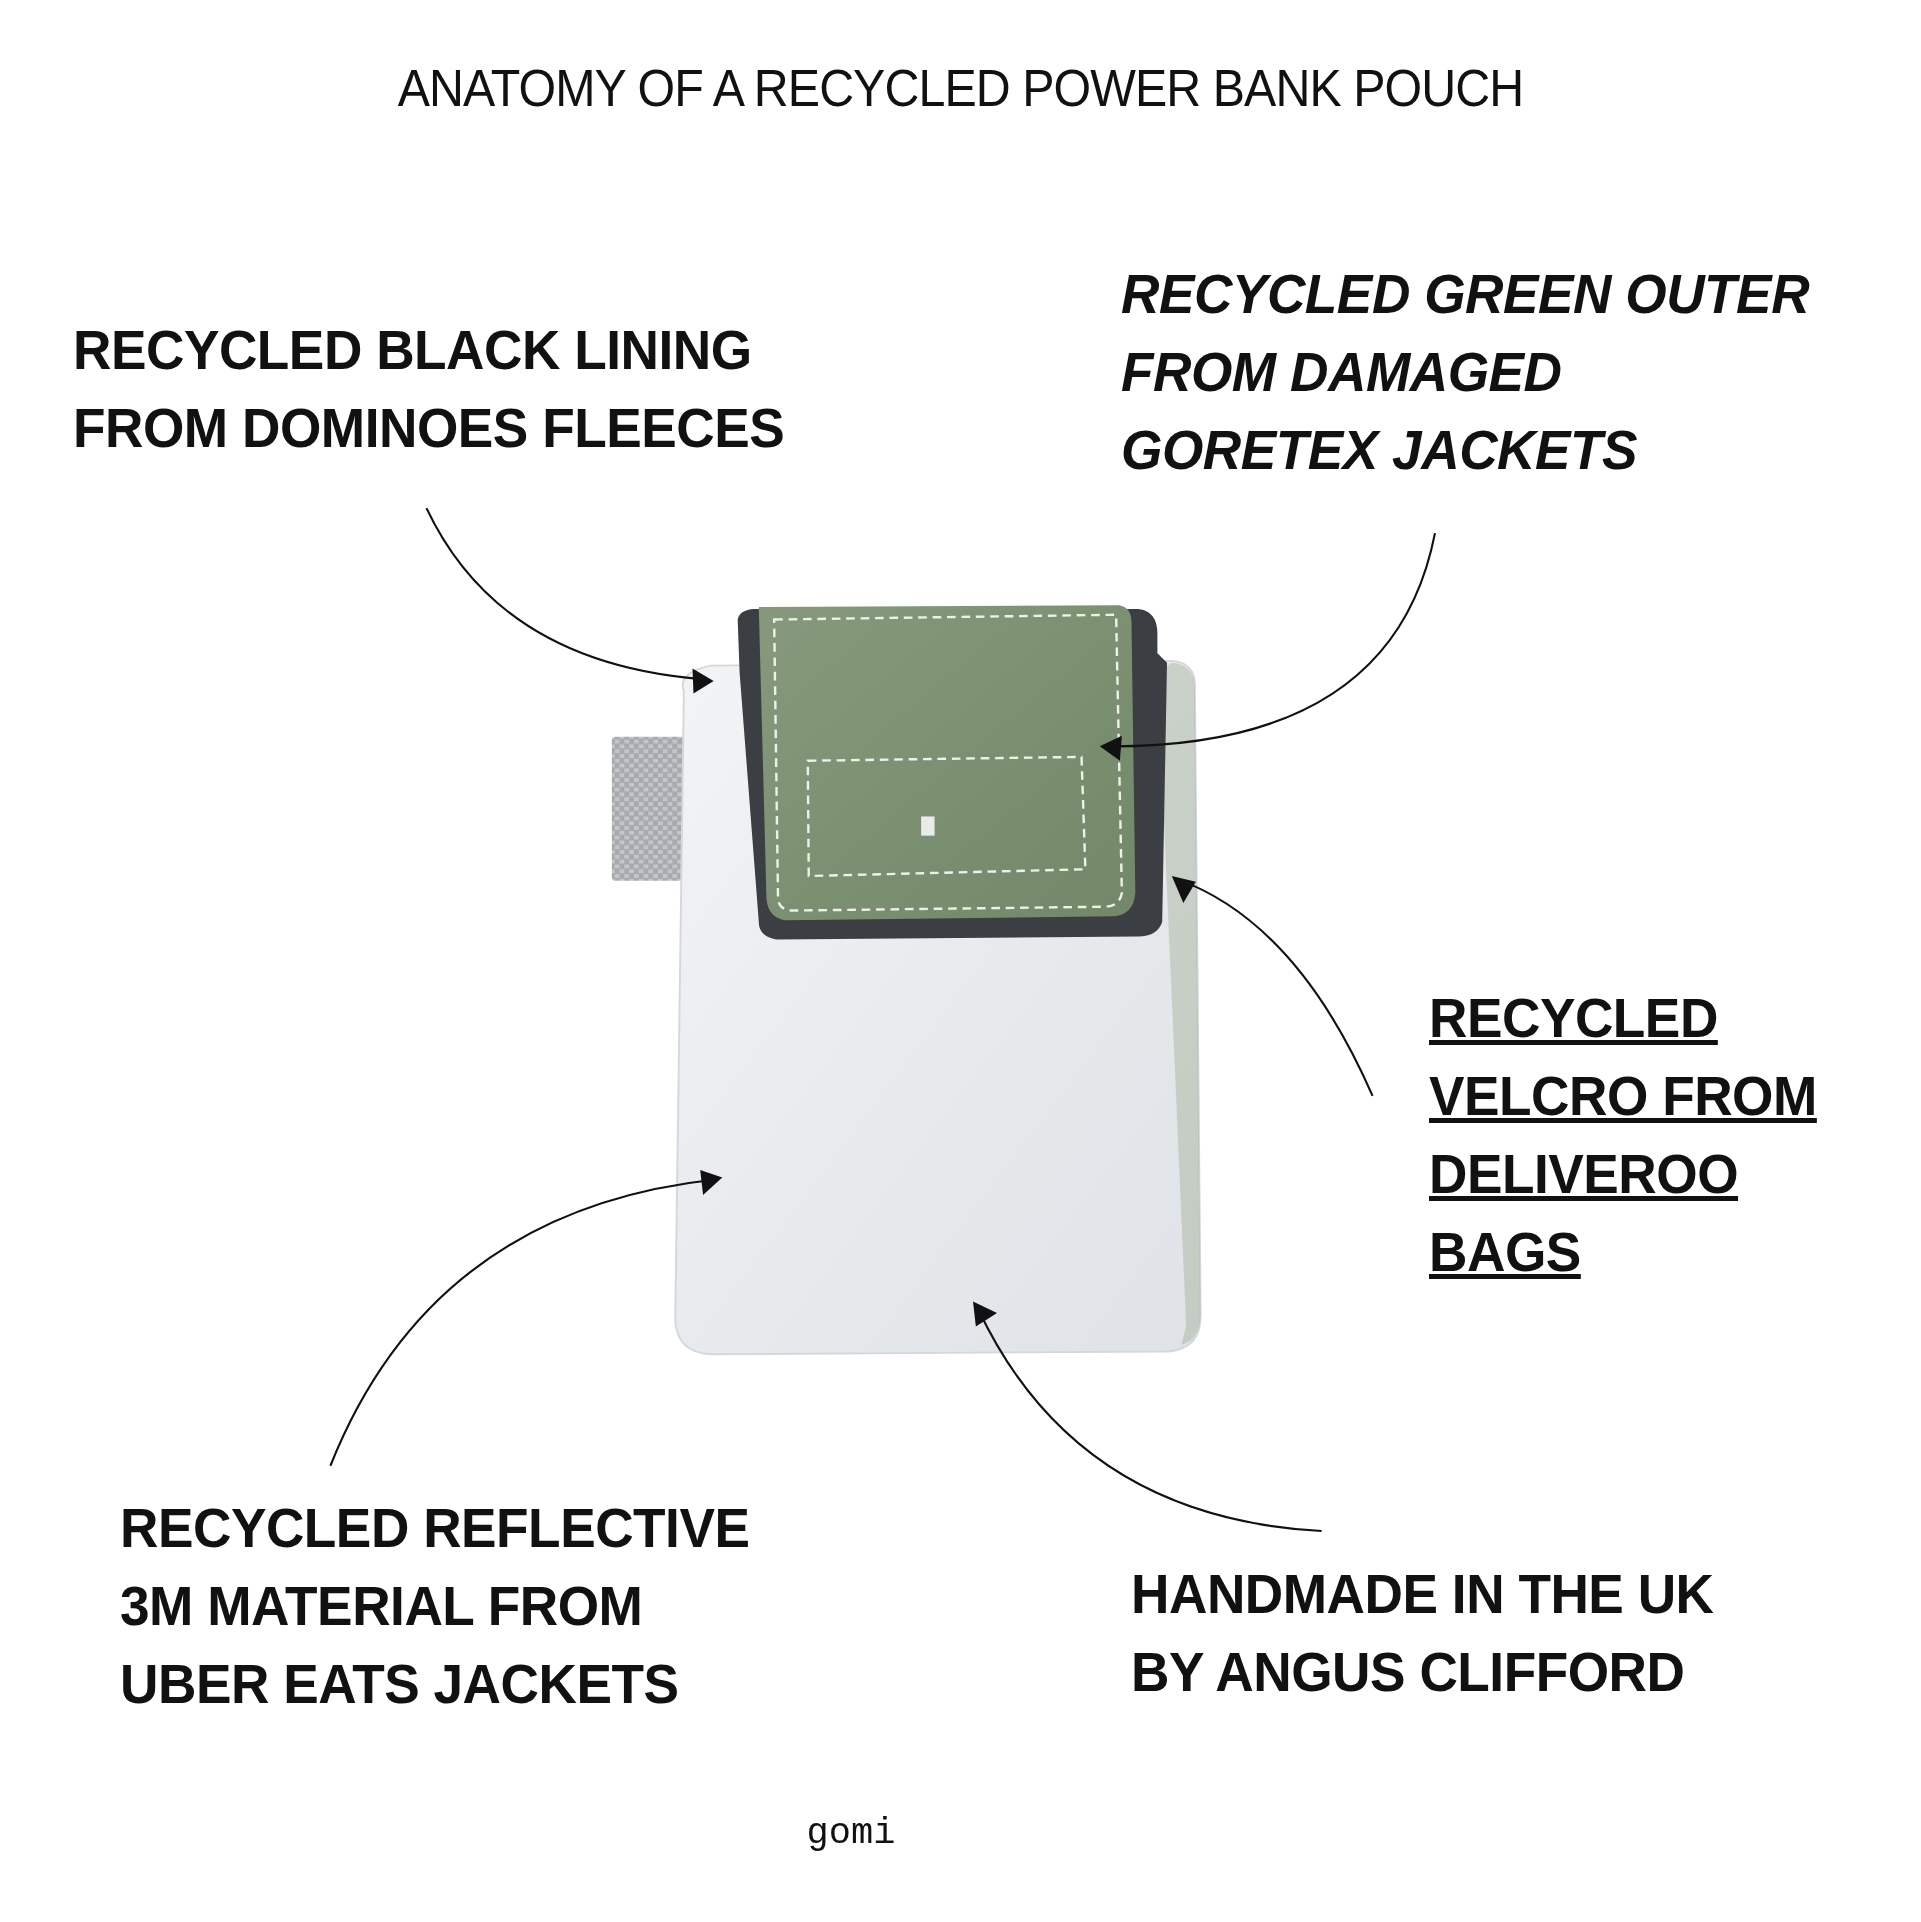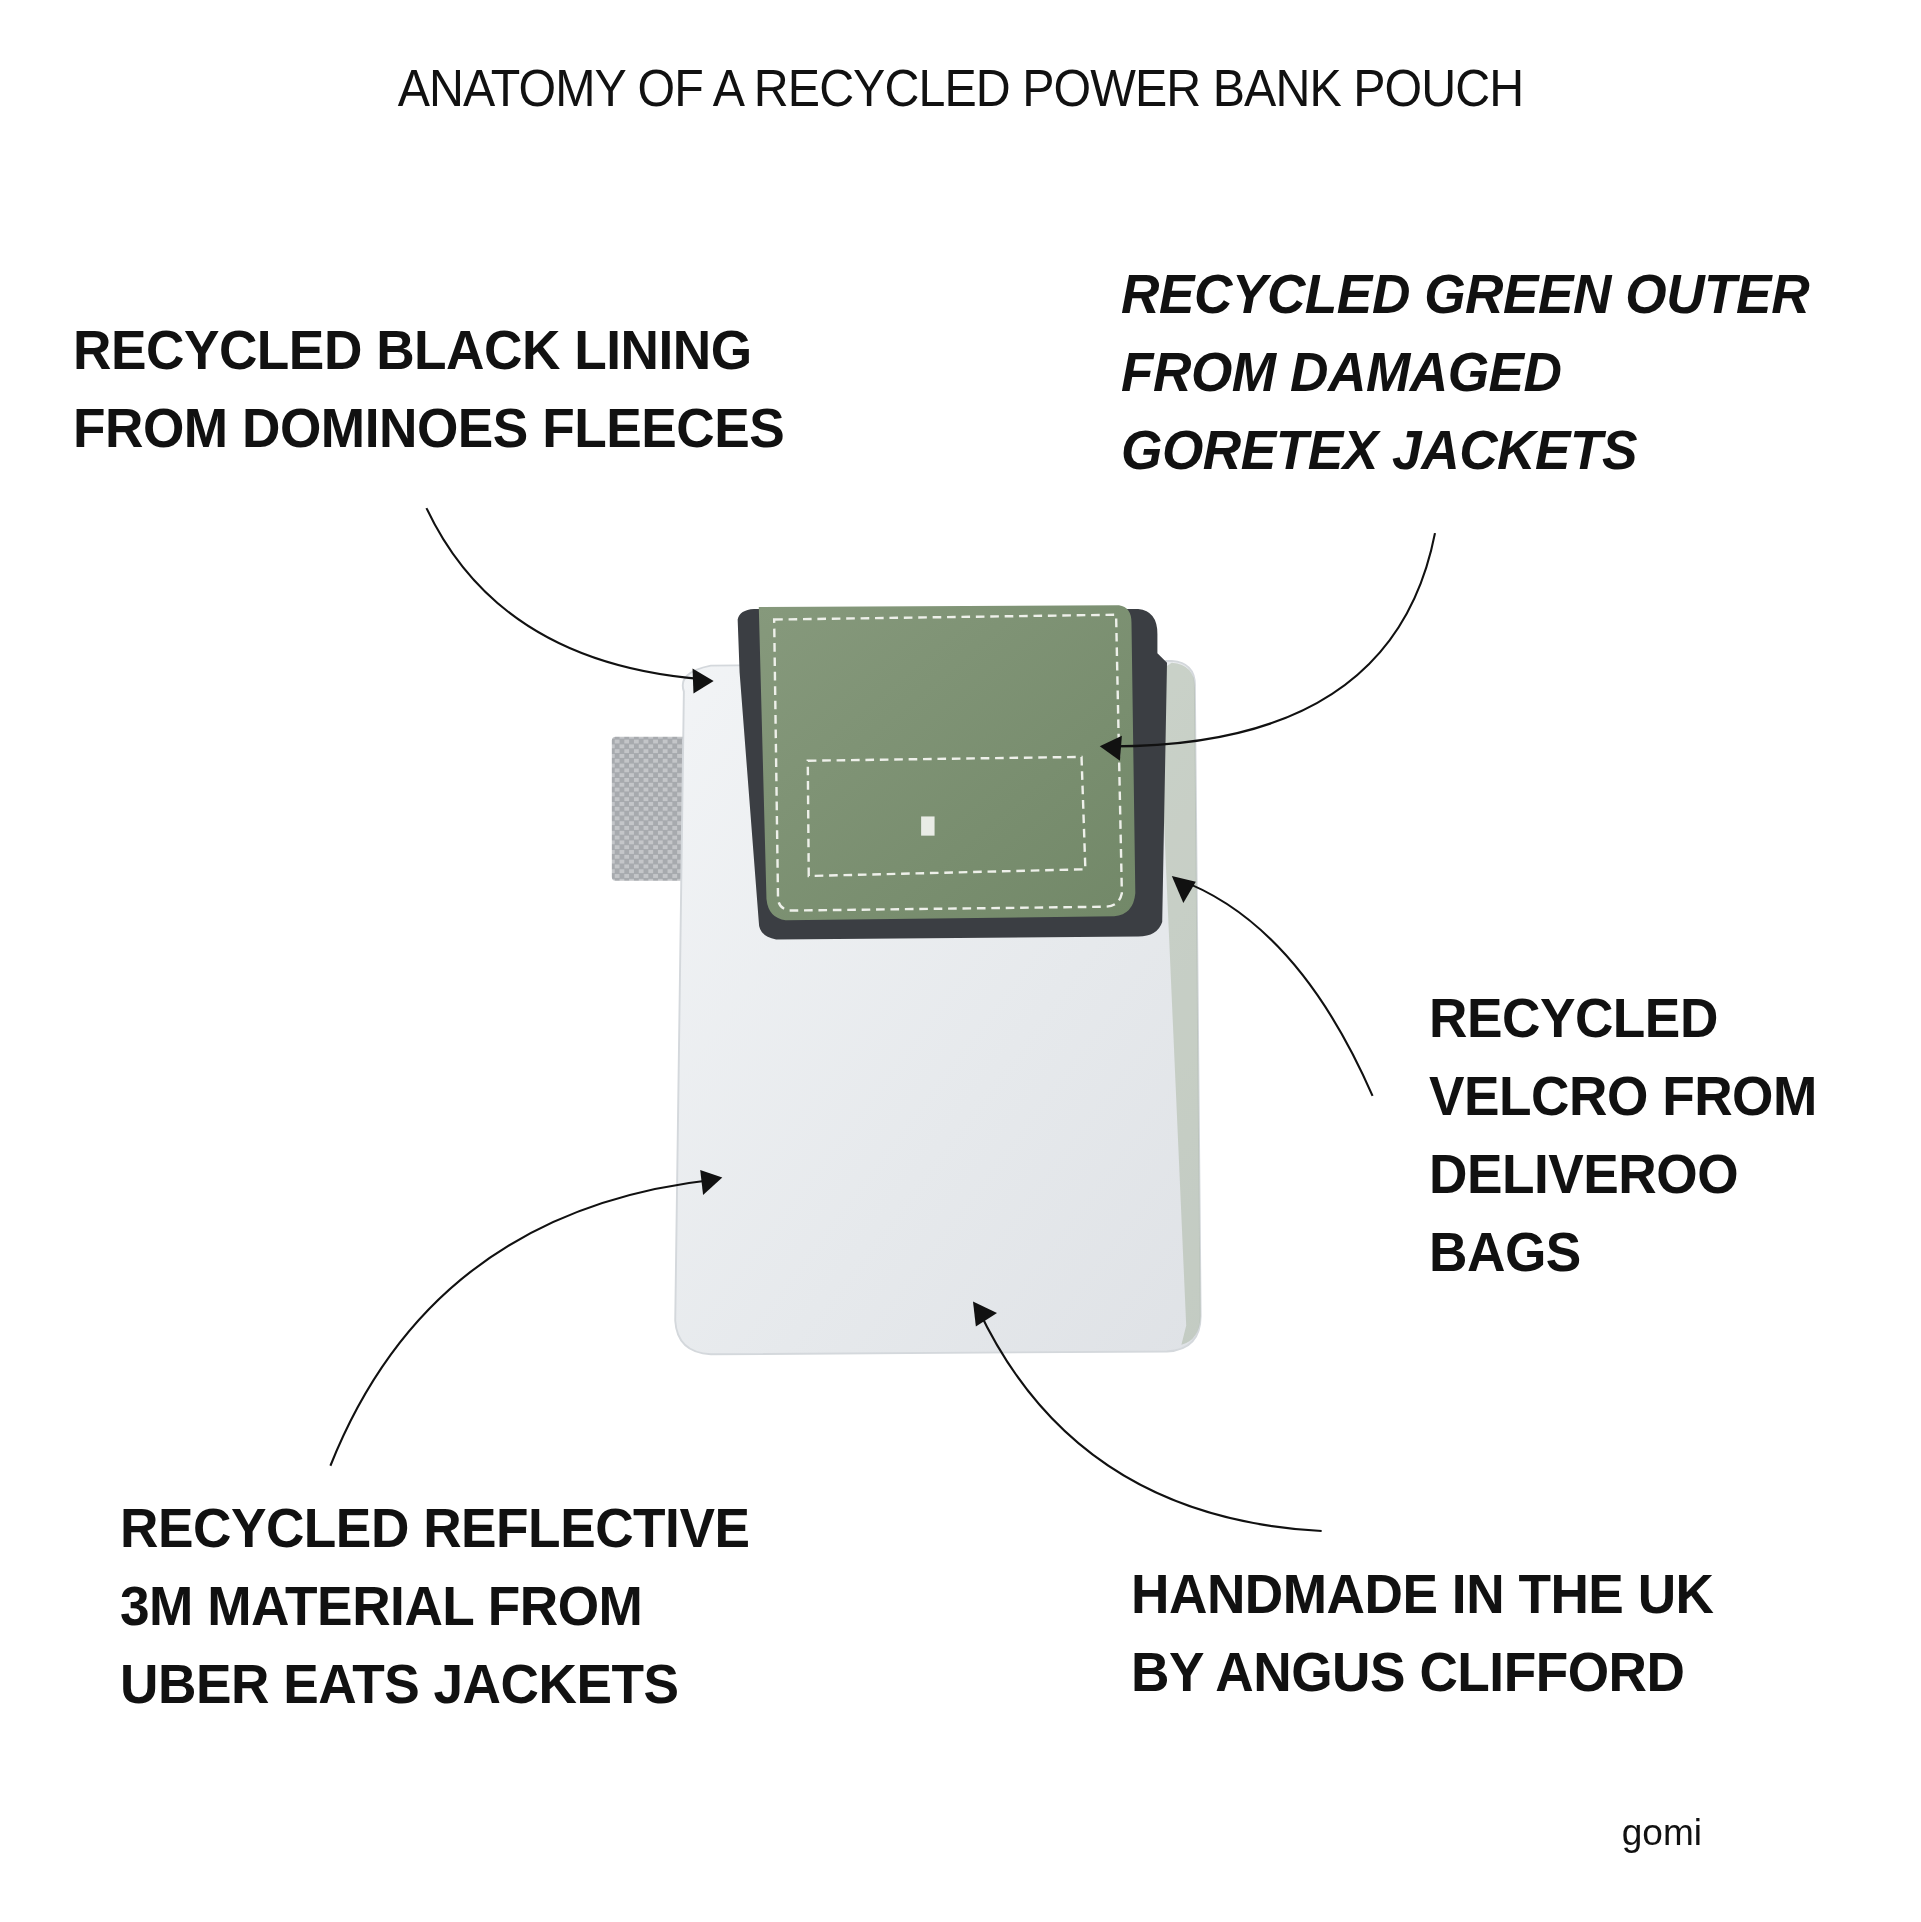--- a/index.html
+++ b/index.html
@@ -1,20 +1,20 @@
 <!DOCTYPE html>
 <html><head>
 <meta charset="utf-8">
 <style>
   html, body { margin:0; padding:0; background:#ffffff; }
   body { width:1921px; height:1922px; position:relative; overflow:hidden; font-family:"Liberation Sans", sans-serif; color:#111; }
   .title { position:absolute; left:0; width:1921px; top:58px; text-align:center; font-size:52px; font-weight:400; letter-spacing:-1px; transform:scaleX(0.93); transform-origin:center; white-space:nowrap; }
   .label { position:absolute; font-weight:700; font-size:56px; line-height:78px; letter-spacing:-0.5px; white-space:nowrap; }
   .label div { transform:scaleX(0.95); transform-origin:left; }
-  .logo { position:absolute; left:0; width:1702px; top:1812px; text-align:right; font-size:37px; font-weight:400; font-family:Liberation Sans, sans-serif; }
+  .logo { position:absolute; left:0; width:1702px; top:1812px; text-align:center; font-size:37px; font-weight:400; font-family:Liberation Mono, monospace; }
   svg.arrows { position:absolute; left:0; top:0; }
   .pouch { position:absolute; left:0; top:0; width:1921px; height:1922px; }
 </style>
 </head>
 <body>
 
 <div class="title">ANATOMY OF A RECYCLED POWER BANK POUCH</div>
 
 <svg class="pouch" width="1921" height="1922" viewBox="0 0 2000 2001">
   <defs>
@@ -81,21 +81,21 @@
   <div>RECYCLED BLACK LINING</div>
   <div>FROM DOMINOES FLEECES</div>
 </div>
 
 <div class="label" style="left:1121px; top:255px;font-style:italic;">
   <div>RECYCLED GREEN OUTER</div>
   <div>FROM DAMAGED</div>
   <div>GORETEX JACKETS</div>
 </div>
 
-<div class="label" style="left:1429px; top:979px;">
+<div class="label" style="left:1429px; top:979px;text-decoration:underline;">
   <div>RECYCLED</div>
   <div>VELCRO FROM</div>
   <div>DELIVEROO</div>
   <div>BAGS</div>
 </div>
 
 <div class="label" style="left:85px; top:1489px;margin-left:35px;">
   <div>RECYCLED REFLECTIVE</div>
   <div>3M MATERIAL FROM</div>
   <div>UBER EATS JACKETS</div>

